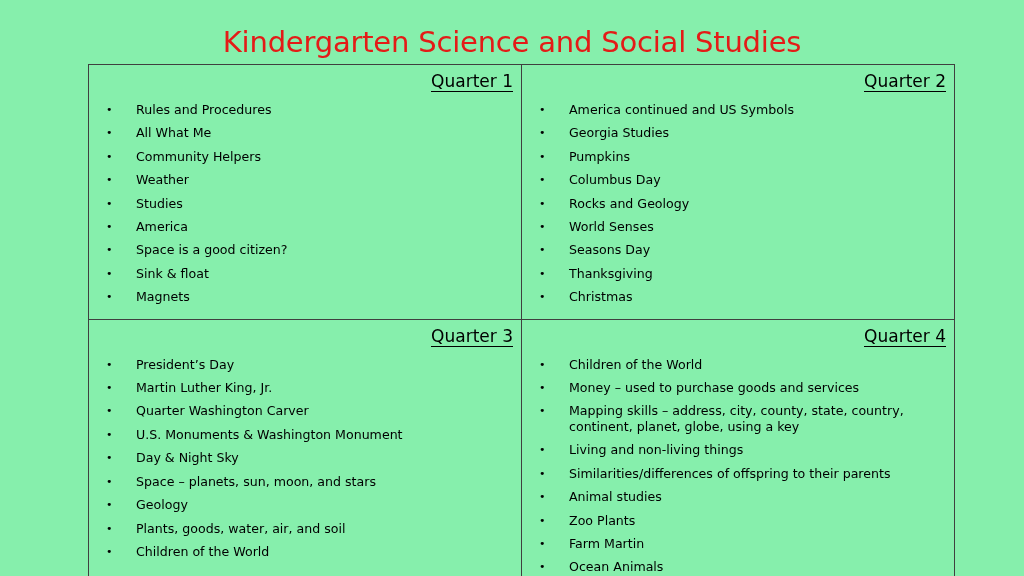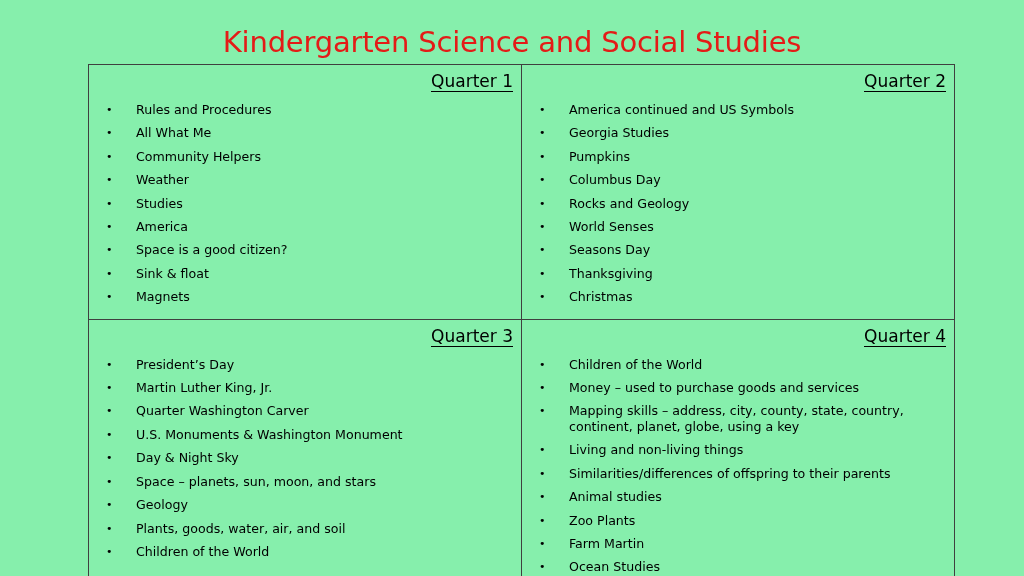--- a/index.html
+++ b/index.html
@@ -173,21 +173,21 @@
             </div>
             <ul class="topic-list">
               <li>Children of the World</li>
               <li>Money – used to purchase goods and services</li>
               <li>Mapping skills – address, city, county, state, country, continent, planet, globe, using a key</li>
               <li>Living and non-living things</li>
               <li>Similarities/differences of offspring to their parents</li>
               <li>Animal studies</li>
               <li>Zoo Plants</li>
               <li>Farm Martin</li>
-              <li>Ocean Studies</li>
+              <li>Ocean Animals</li>
             </ul>
           </div>
         </td>
       </tr>
     </tbody>
   </table>
 
 </div>
 
 </body></html>

